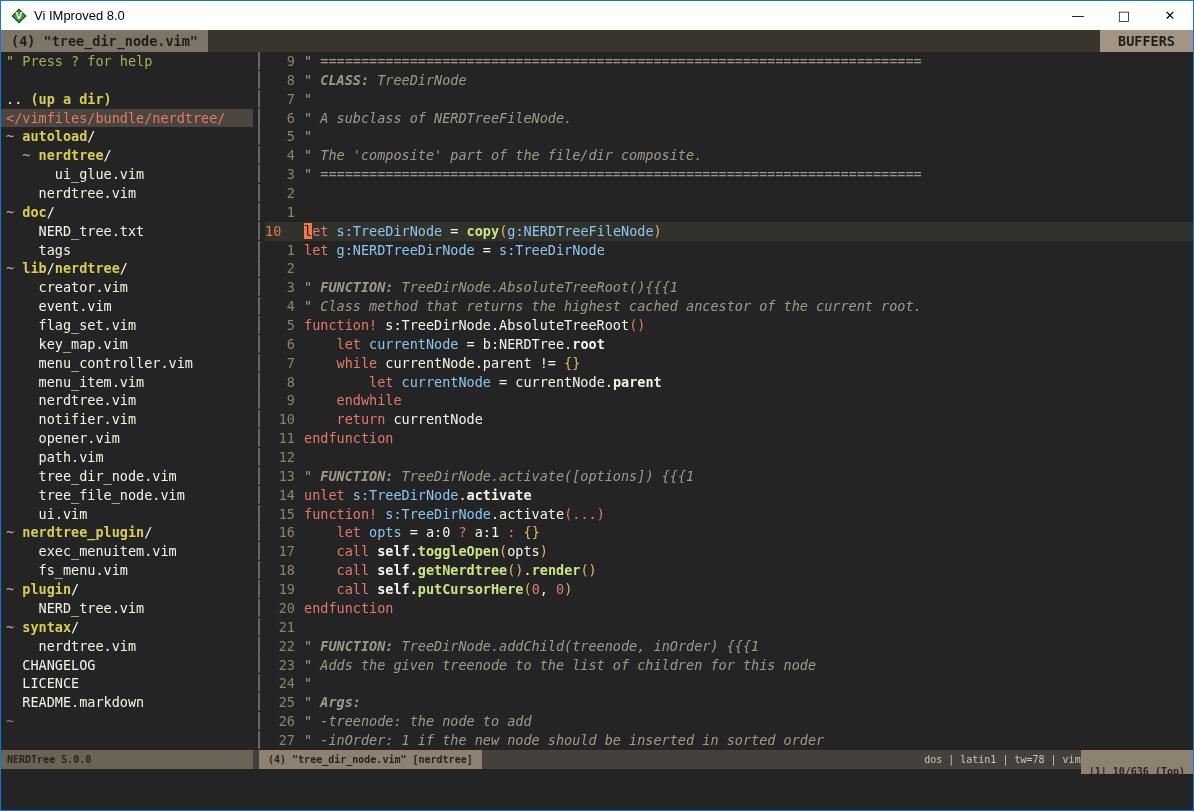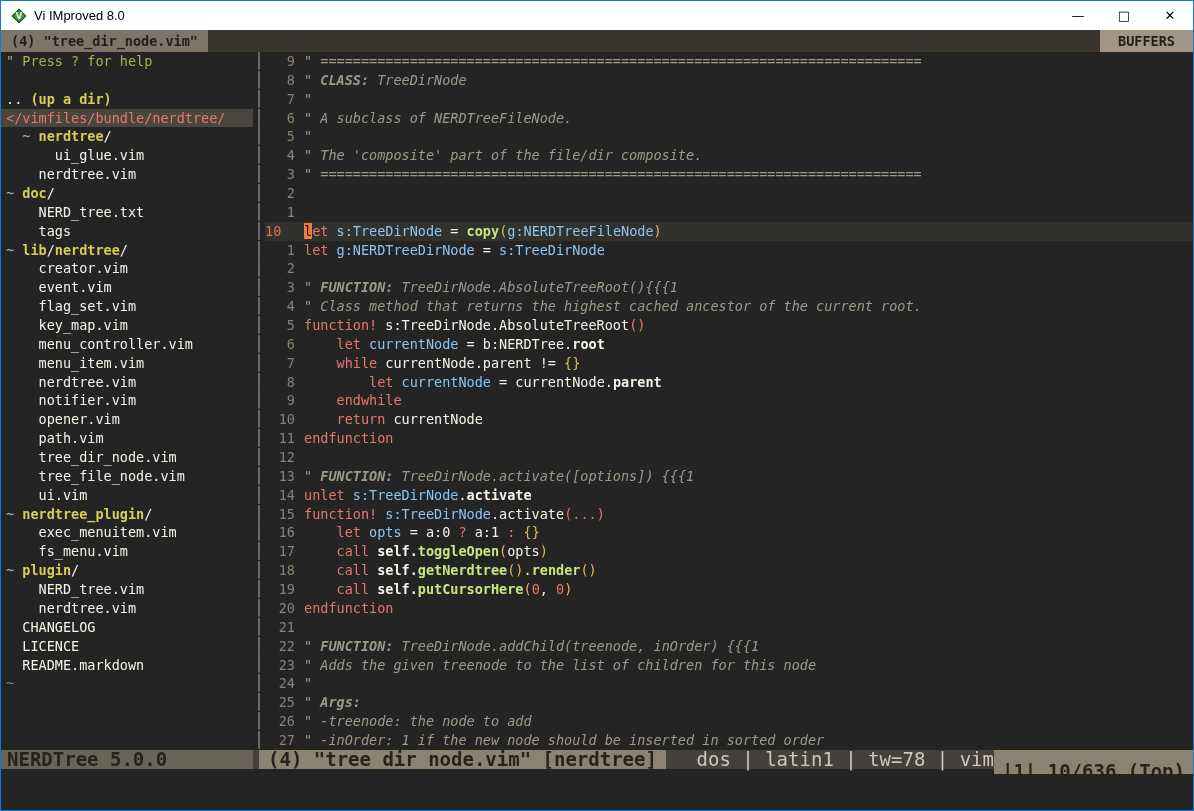--- a/index.html
+++ b/index.html
@@ -49,21 +49,21 @@
   .s-n  { color:var(--kw); }
   .s-cur{ background:var(--cursor-bg); color:#1a1a1a; }
   .s-help { color:var(--help); }
   .s-dir, .s-updir { color:var(--dir); font-weight:bold; }
   .s-file { color:var(--fg); }
   .s-meta { color:var(--fg); }
   .s-pre  { color:var(--pre); }
   .s-root { color:var(--kw); }
   .s-tilde{ color:var(--linenr); }
   
-  .status { height:19px; display:flex; font-size:19px; line-height:19px; white-space:pre; }
+  .status { height:19px; display:flex; font-size:10px; line-height:19px; white-space:pre; }
   .nt-status { width:252px; background:var(--nt-status-bg); color:var(--status-seg-fg);
     font-weight:bold; padding-left:6px; }
   .main-status { flex:1; background:var(--status-bar-bg); display:flex; }
   .file-seg { background:var(--status-seg-bg); color:var(--status-seg-fg); font-weight:bold;
     margin-left:6px; padding:0 9px; }
   .spacer { flex:1; }
   .info { color:var(--status-info-fg); }
   .pos-seg { background:var(--status-seg-bg); color:var(--status-seg-fg); font-weight:bold; padding:12px 8px; }
   .cmdline { height:41px; background:var(--bg); }
 </style>
@@ -99,20 +99,21 @@
     <div class="buffers">BUFFERS</div>
   </div>
 
   <div class="main">
     <div class="sidebar">
       <div>
           <div class="line"><span class="s-help">" Press ? for help</span></div>
           <div class="line"></div>
           <div class="line"><span class="s-file">.. </span><span class="s-updir">(up a dir)</span></div>
           <div class="line hl-row"><span class="s-root">&lt;/vimfiles/bundle/nerdtree/</span></div>
+          <div class="line"><span class="s-pre">~ </span><span class="s-dir">autoload</span><span class="s-meta">/</span></div>
           <div class="line"><span class="s-pre">  ~ </span><span class="s-dir">nerdtree</span><span class="s-meta">/</span></div>
           <div class="line"><span class="s-file">      ui_glue.vim</span></div>
           <div class="line"><span class="s-file">    nerdtree.vim</span></div>
           <div class="line"><span class="s-pre">~ </span><span class="s-dir">doc</span><span class="s-meta">/</span></div>
           <div class="line"><span class="s-file">    NERD_tree.txt</span></div>
           <div class="line"><span class="s-file">    tags</span></div>
           <div class="line"><span class="s-pre">~ </span><span class="s-dir">lib</span><span class="s-meta">/</span><span class="s-dir">nerdtree</span><span class="s-meta">/</span></div>
           <div class="line"><span class="s-file">    creator.vim</span></div>
           <div class="line"><span class="s-file">    event.vim</span></div>
           <div class="line"><span class="s-file">    flag_set.vim</span></div>
@@ -124,20 +125,21 @@
           <div class="line"><span class="s-file">    opener.vim</span></div>
           <div class="line"><span class="s-file">    path.vim</span></div>
           <div class="line"><span class="s-file">    tree_dir_node.vim</span></div>
           <div class="line"><span class="s-file">    tree_file_node.vim</span></div>
           <div class="line"><span class="s-file">    ui.vim</span></div>
           <div class="line"><span class="s-pre">~ </span><span class="s-dir">nerdtree_plugin</span><span class="s-meta">/</span></div>
           <div class="line"><span class="s-file">    exec_menuitem.vim</span></div>
           <div class="line"><span class="s-file">    fs_menu.vim</span></div>
           <div class="line"><span class="s-pre">~ </span><span class="s-dir">plugin</span><span class="s-meta">/</span></div>
           <div class="line"><span class="s-file">    NERD_tree.vim</span></div>
+          <div class="line"><span class="s-pre">~ </span><span class="s-dir">syntax</span><span class="s-meta">/</span></div>
           <div class="line"><span class="s-file">    nerdtree.vim</span></div>
           <div class="line"><span class="s-file">  CHANGELOG</span></div>
           <div class="line"><span class="s-file">  LICENCE</span></div>
           <div class="line"><span class="s-file">  README.markdown</span></div>
           <div class="line"><span class="s-tilde">~</span></div>
         </div>
     </div>
     <div class="vsep">
         <div>│</div>
         <div>│</div>

